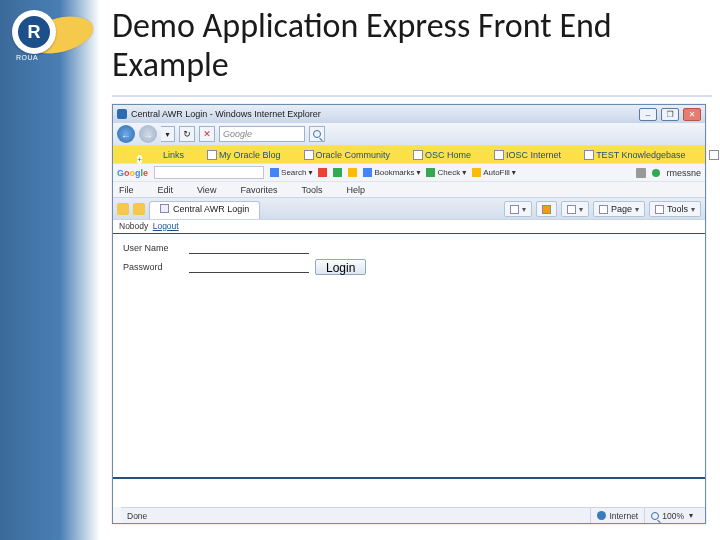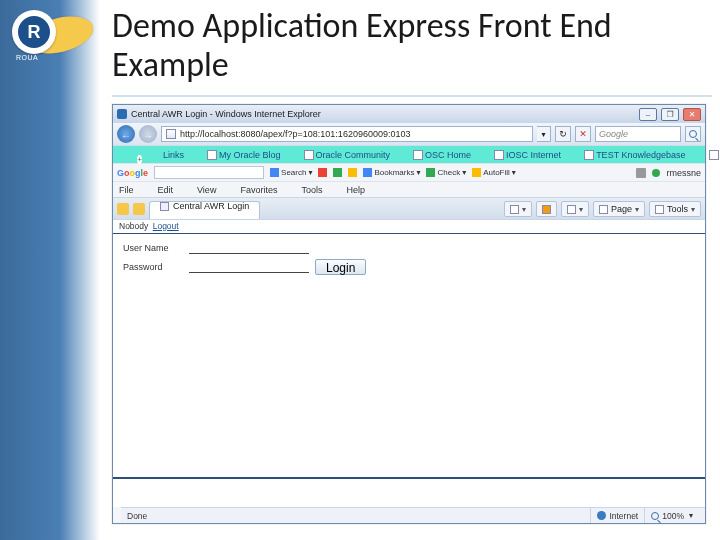--- a/index.html
+++ b/index.html
@@ -44,21 +44,21 @@
   .addr { flex:1; height:16px; background:#fff; border:1px solid #9cb3ce; display:flex; align-items:center; padding:0 4px; color:#2a2a2a;}
   .addr .page-icon { width:10px; height:10px; border:1px solid #88a; background:linear-gradient(#fff,#dfeaf7); margin-right:4px;}
   .addr-dd { width:14px; height:16px; border:1px solid #9cb3ce; border-left:none; background:#f1f5fb; display:flex; align-items:center; justify-content:center; font-size:8px;}
   .refresh, .stop { width:16px; height:16px; border:1px solid #9cb3ce; background:#f1f5fb; display:flex; align-items:center; justify-content:center; font-size:9px;}
   .searchbox { width:86px; height:16px; background:#fff; border:1px solid #9cb3ce; display:flex; align-items:center; padding:0 3px; color:#888; font-style:italic;}
   .search-go { width:16px; height:16px; border:1px solid #9cb3ce; background:#f1f5fb; display:flex; align-items:center; justify-content:center;}
   .search-go span.mag { width:8px;height:8px;border:1px solid #3a6ea5; border-radius:50%; position:relative;}
   .search-go span.mag::after { content:""; position:absolute; right:-3px; bottom:-3px; width:4px; height:1px; background:#3a6ea5; transform:rotate(45deg);}
 
   .linksbar {
-    height:18px; background:#5eead4; border-top:1px solid #d1dceb; display:flex; align-items:center; padding:0 4px; gap:23px; color:#1a4e8a;
+    height:18px; background:#fde047; border-top:1px solid #d1dceb; display:flex; align-items:center; padding:0 4px; gap:23px; color:#1a4e8a;
   }
   .linksbar .fav { width:12px;height:12px;background:#f6c748;border-radius:2px; display:inline-block;}
   .linksbar .favplus { width:12px;height:12px;background:#f6c748;border-radius:2px; position:relative;}
   .linksbar .favplus::after{content:"+";position:absolute;right:-2px;bottom:-3px;font-size:8px;color:#2a7a2a;background:#fff;border-radius:50%;}
   .linksbar .link { display:flex; align-items:center; gap:2px; white-space:nowrap; }
   .linksbar .link .ico { width:10px;height:10px;border:1px solid #88a;background:#fff;}
 
   .gtb {
     height:18px; background:#f3f5f9; border-top:1px solid #dde4ef; display:flex; align-items:center; padding:0 4px; gap:6px; color:#333;
   }
@@ -69,21 +69,21 @@
   .gtb .gitem .sq { width:9px;height:9px;}
   .gtb .wrench{ width:10px;height:10px;background:#999;border-radius:1px;}
   .gtb .dot{width:8px;height:8px;border-radius:50%;background:#34a853;}
 
   .menubar { height:16px; background:#f3f5f9; border-top:1px solid #dde4ef; display:flex; align-items:center; padding:0 6px; gap:24px; color:#333;}
 
   .tabstrip {
     height:22px; background:linear-gradient(#e7edf5,#d3deec); border-top:1px solid #cad6e7; display:flex; align-items:flex-end; padding:0 4px; gap:4px;
   }
   .tabstrip .favstar{ width:12px;height:12px;background:#f6c748;border-radius:2px; margin-bottom:4px;}
-  .tab { height:18px; background:#fff; border:1px solid #b3c4da; border-bottom:none; border-radius:3px 3px 0 0; padding:8px 10px; display:flex; align-items:flex-end; gap:4px;}
+  .tab { height:18px; background:#fff; border:1px solid #b3c4da; border-bottom:none; border-radius:3px 3px 0 0; padding:2px 10px; display:flex; align-items:flex-start; gap:4px;}
   .tab .pico{width:9px;height:9px;border:1px solid #88a;background:#eef;}
   .tabstrip .spacer{flex:1}
   .cmdbtn { height:16px; padding:1px 5px; border:1px solid #b3c4da; border-radius:2px; background:#f2f6fb; display:flex; align-items:center; gap:3px; margin-bottom:2px;}
   .cmdbtn .ico{width:9px;height:9px;border:1px solid #88a;background:#fff;}
   .cmdbtn .dd{font-size:8px;color:#555;}
 
   .content {
     position:absolute; left:0; right:0; top:114px; bottom:16px; background:#fff; border-top:1px solid #cad6e7;
   }
   .appheader{
@@ -129,24 +129,20 @@
       <span>Central AWR Login - Windows Internet Explorer</span>
       <span class="spacer"></span>
       <span class="winbtn">–</span>
       <span class="winbtn">❐</span>
       <span class="winbtn close">✕</span>
     </div>
 
     <div class="navrow">
       <span class="navbtn">←</span>
       <span class="navbtn" style="background:radial-gradient(#cfd9e6,#9db0c8)">→</span>
-      <div class="addr">
-        <span class="page-icon"></span>
-        <span>http://localhost:8080/apex/f?p=108:101:1620960009:0103</span>
-      </div>
       <span class="addr-dd">▾</span>
       <span class="refresh">↻</span>
       <span class="stop" style="color:#c0392b">✕</span>
       <div class="searchbox">
         <span>Google</span>
       </div>
       <span class="search-go">
           <span class="mag"></span>
         </span>
     </div>

